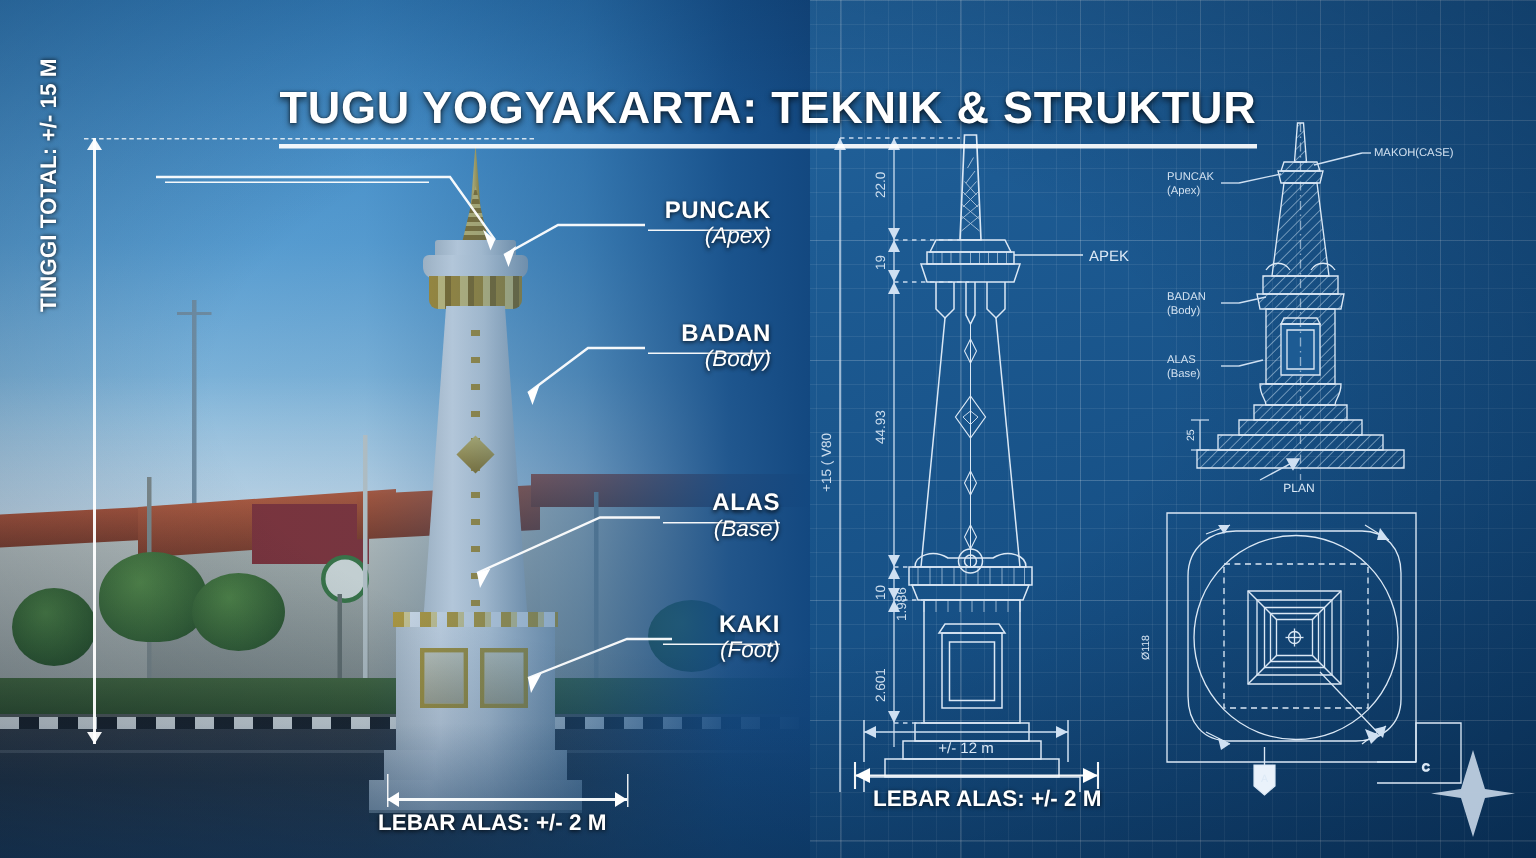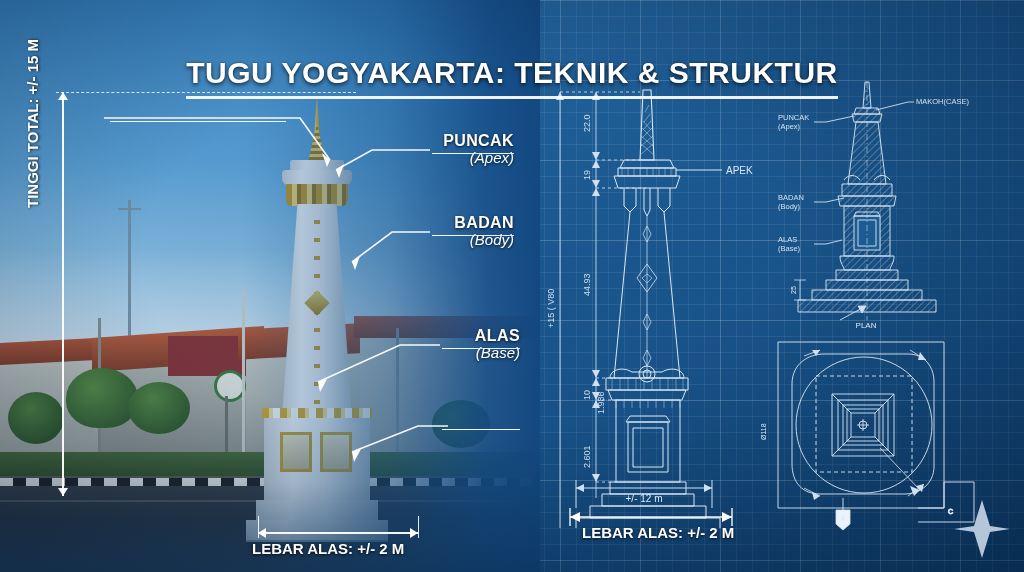--- a/index.html
+++ b/index.html
@@ -234,20 +234,24 @@
     <div class="l2">(Body)</div>
   </div>
   <div class="anno-rule" style="left:432px;top:235px;width:82px;"></div>
 
   <div class="anno right-al" style="left:310px;width:210px;top:327px;">
     <div class="l1">ALAS</div>
     <div class="l2">(Base)</div>
   </div>
   <div class="anno-rule" style="left:442px;top:348px;width:78px;"></div>
 
+  <div class="anno right-al" style="left:310px;width:210px;top:408px;">
+    <div class="l1">KAKI</div>
+    <div class="l2">(Foot)</div>
+  </div>
   <div class="anno-rule" style="left:442px;top:429px;width:78px;"></div>
 
   <div id="dim-total-tick"></div>
   <div id="dim-total"></div>
   <div id="dim-total-label">TINGGI TOTAL: +/- 15 M</div>
 
   <div class="dim-ext" style="left:258px;top:516px;height:22px;"></div>
   <div class="dim-ext" style="left:418px;top:516px;height:22px;"></div>
   <div id="dim-base-photo"></div>
   <div id="cap-photo">LEBAR ALAS: +/- 2 M</div>

